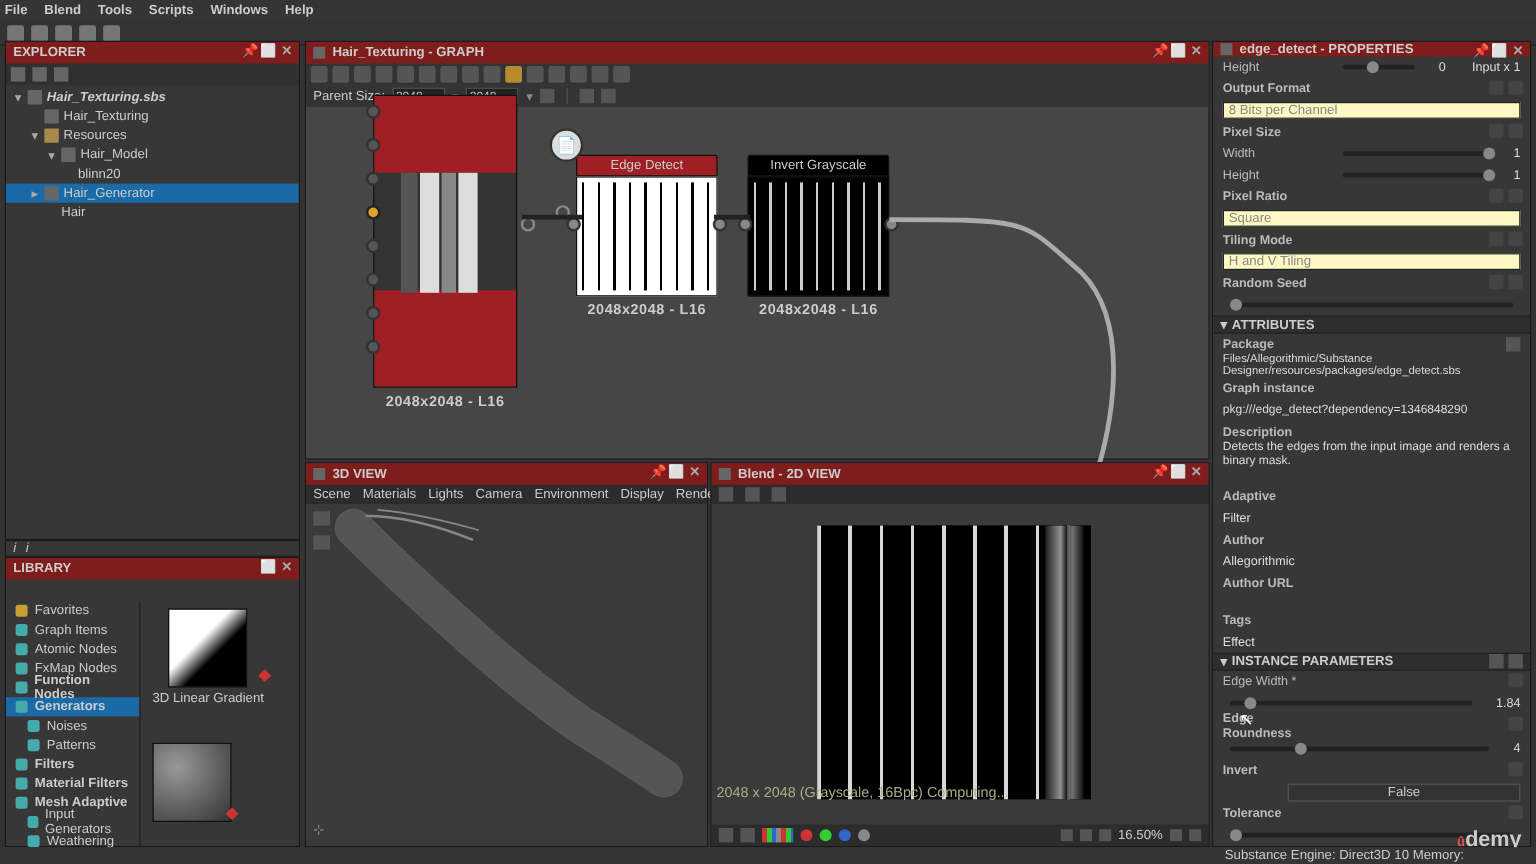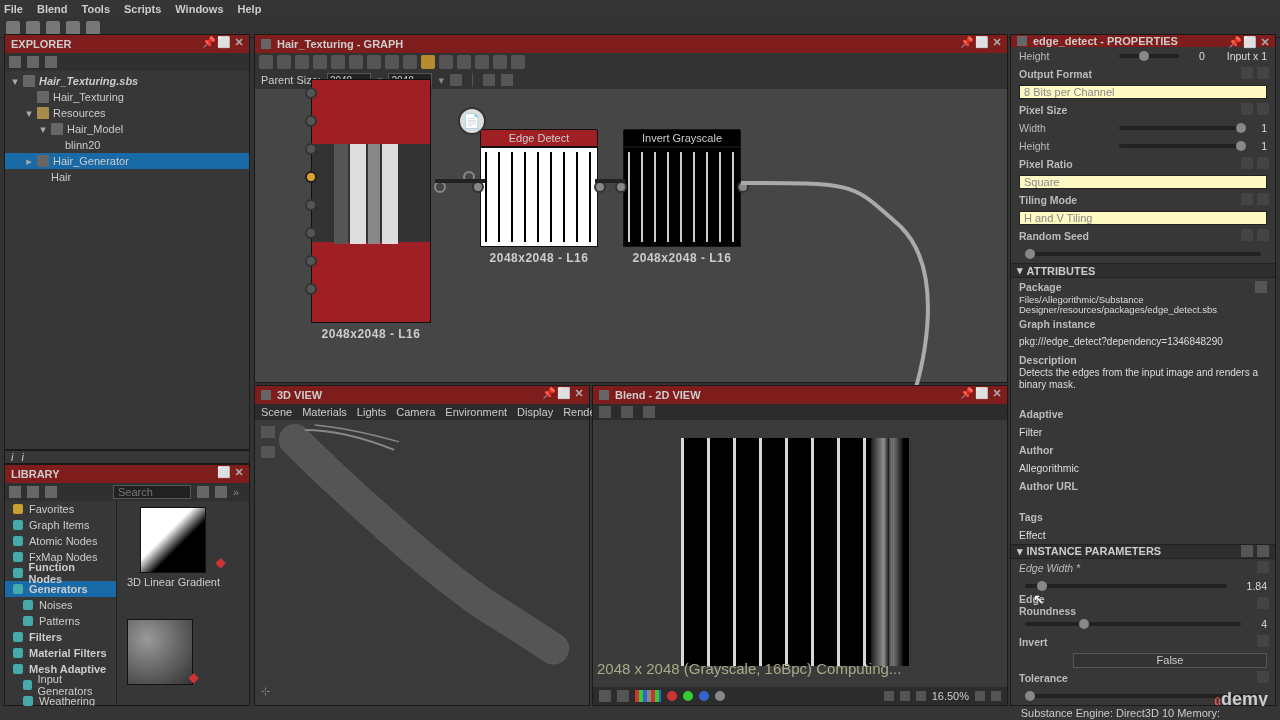--- a/index.html
+++ b/index.html
@@ -147,29 +147,20 @@
 </div>
 
 <div class="panel" style="left:4px; top:464px; width:246px; height:242px;">
   <div class="panel-title">
     <span>LIBRARY</span>
     <div class="panel-ctrls">
       <span>⬜</span>
       <span>✕</span>
     </div>
   </div>
-  <div class="panel-toolbar">
-    <div style="width:12px;height:12px;background:#666"></div>
-    <div style="width:12px;height:12px;background:#666"></div>
-    <div style="width:12px;height:12px;background:#666"></div>
-    <input style="margin-left: auto; width: 78px; height: 14px; background: rgb(34, 34, 34); border: 1px solid rgb(85, 85, 85); color: rgb(136, 136, 136); padding: 0px 4px;" placeholder="Search">
-    <div style="width:12px;height:12px;background:#666"></div>
-    <div style="width:12px;height:12px;background:#666"></div>
-    <div style="width:12px;height:12px;color:#888">»</div>
-  </div>
   <div class="lib-side">
     <div class="lib-side-row">
         <span class="ic" style="background:#c9a030"></span>
         <span>Favorites</span>
       </div>
     <div class="lib-side-row">
         <span class="ic" style="background:#4aa"></span>
         <span>Graph Items</span>
       </div>
     <div class="lib-side-row">
@@ -376,21 +367,21 @@
   <div class="view-tabs">
     <div style="width:12px;height:12px;background:#555"></div>
     <div style="width:12px;height:12px;background:#555"></div>
     <div style="width:12px;height:12px;background:#555"></div>
   </div>
   <div class="view-canvas" style="background:#3a3a3a">
     <div style="position:absolute;left:88px;top:18px;width:228px;height:228px;background:#000">
       <div style="position:absolute;inset:0;background:repeating-linear-gradient(90deg,#d8d8d8 0 3px,#000 3px 26px)"></div>
       <div style="position:absolute;right:6px;top:0;width:32px;height:100%;background:linear-gradient(90deg,#222,#aaa 40%,#222 55%,#888 70%,#111);opacity:.85"></div>
     </div>
-    <div style="position:absolute;left:4px;bottom:10px;color:#aa8;font-size:15px">2048 x 2048 (Grayscale, 16Bpc) Computing...</div>
+    <div style="position:absolute;left:4px;bottom:20px;color:#aa8;font-size:12px">2048 x 2048 (Grayscale, 16Bpc) Computing...</div>
   </div>
   <div class="view-footer">
     <div style="width:12px;height:12px;background:#555"></div>
     <div style="width:12px;height:12px;background:#555"></div>
     <div style="width:26px;height:12px;background:repeating-linear-gradient(90deg,#c33 0 4px,#3c3 4px 8px,#36c 8px 12px,#888 12px 16px)"></div>
     <div style="width:10px;height:10px;background:#c33;border-radius:50%"></div>
     <div style="width:10px;height:10px;background:#3c3;border-radius:50%"></div>
     <div style="width:10px;height:10px;background:#36c;border-radius:50%"></div>
     <div style="width:10px;height:10px;background:#888;border-radius:50%"></div>
     <div style="flex:1"></div>
@@ -540,21 +531,21 @@
 
   <div class="prop-section">
       <span>▾</span>
       <span>INSTANCE PARAMETERS</span>
     <div style="margin-left:auto;display:flex;gap:4px">
         <span style="width:12px;height:12px;background:#555"></span>
         <span style="width:12px;height:12px;background:#555"></span>
       </div>
   </div>
   <div class="prop-row">
-      <span class="prop-label" style="font-style:italic">Edge Width *</span>
+      <span class="prop-label" style="">Edge Width *</span>
       <div class="prop-actions">
         <span></span>
       </div>
     </div>
   <div class="prop-row">
       <div class="slider">
         <div class="knob" style="left:6%"></div>
       </div>
       <span class="prop-val">1.84</span>
     </div>

